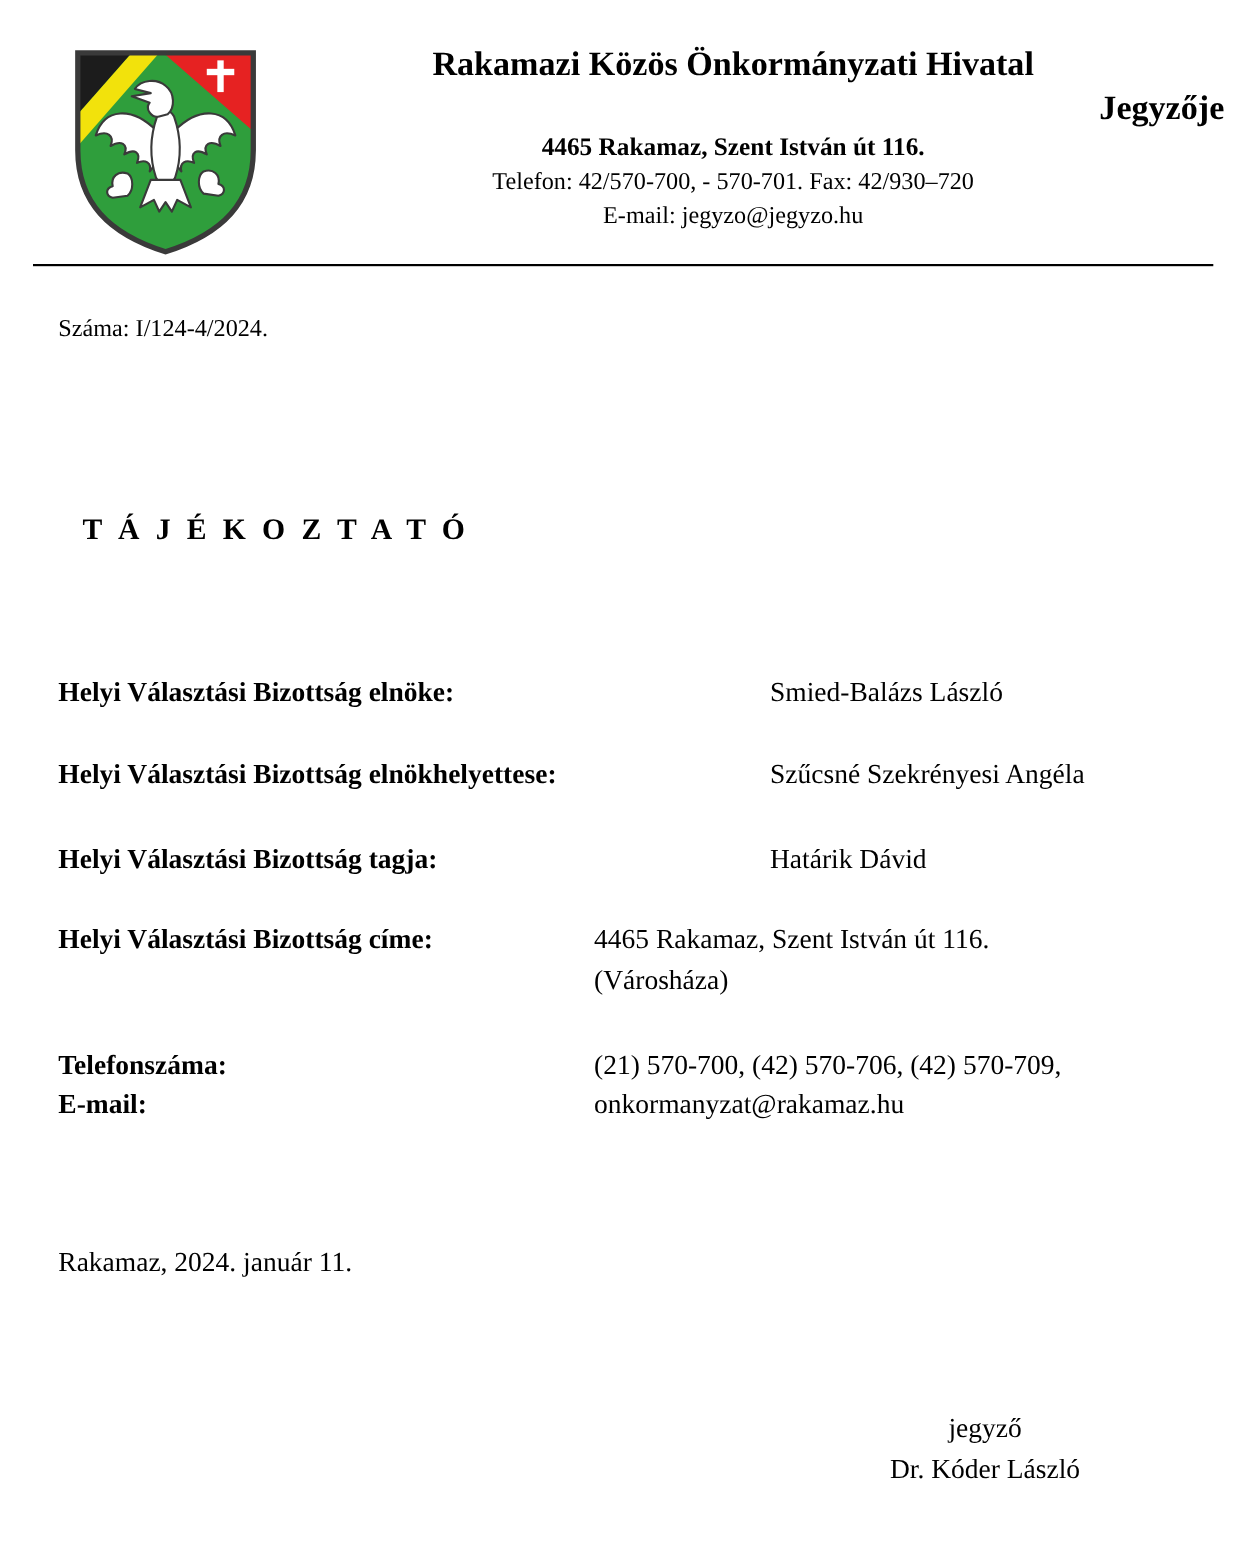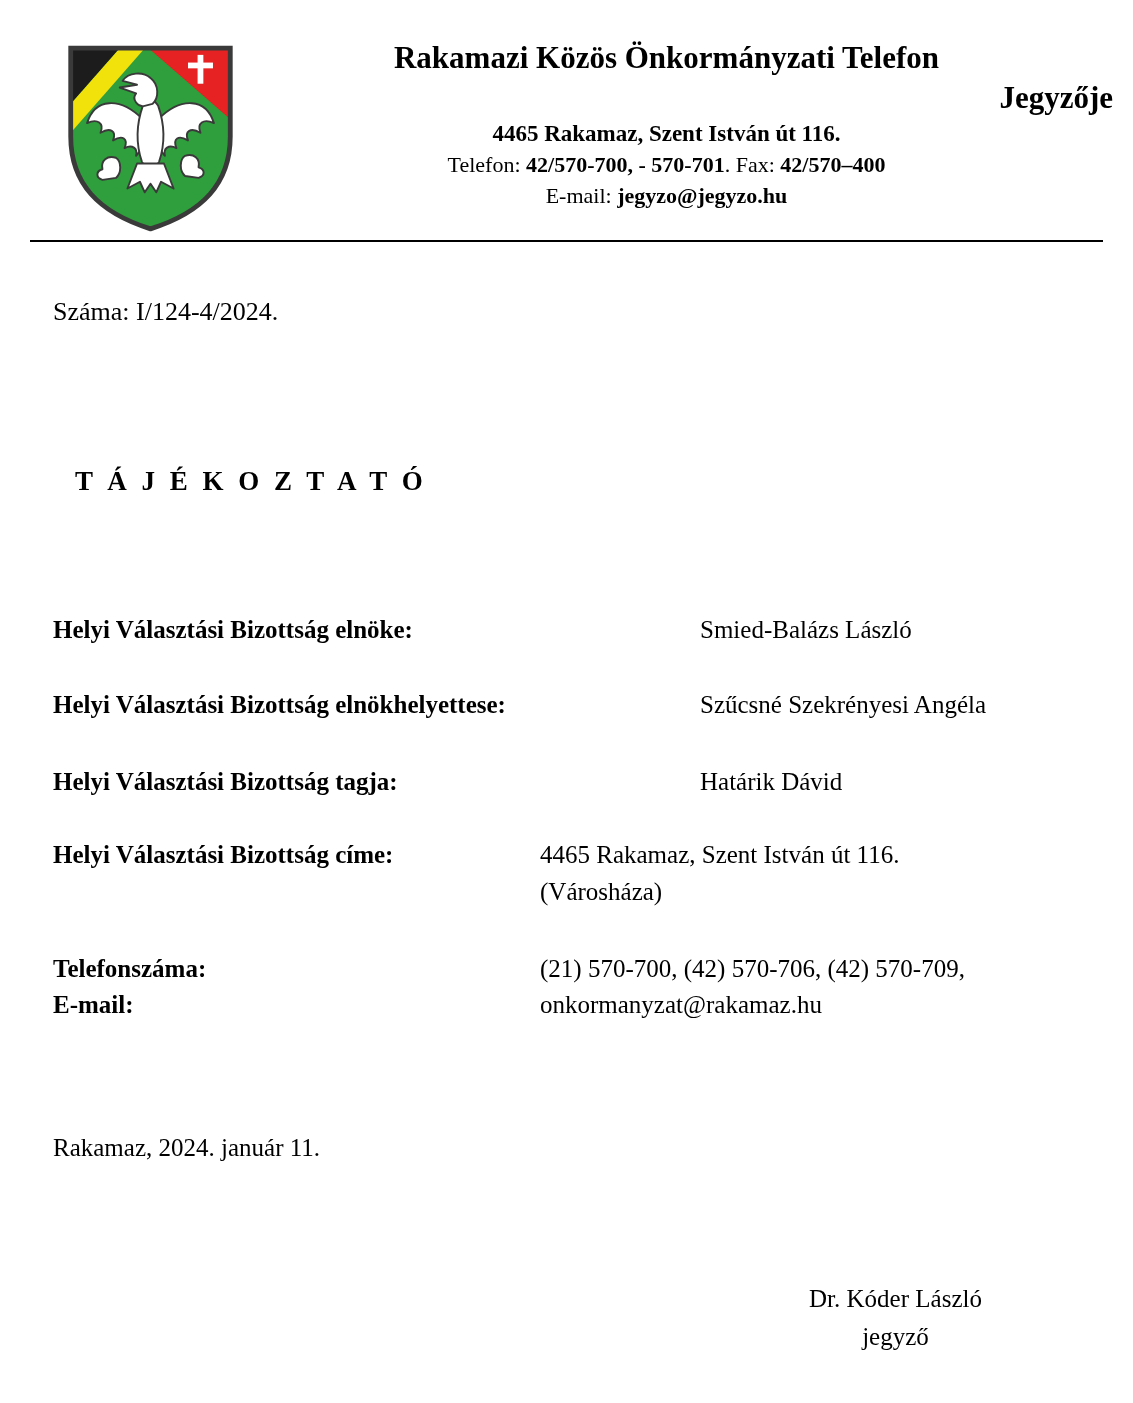--- a/index.html
+++ b/index.html
@@ -14,27 +14,27 @@
   
   .coat { position:absolute; left:64px; top:40px; width:173px; height:197px; }
   .header-text {
     position:absolute; left:220px; top:38px; width:893px;
     text-align:center; line-height:1;
   }
   .h1 { font-size:31px; font-weight:bold; line-height:40px; }
   .h2 { font-size:31px; font-weight:bold; line-height:40px;text-align:right; }
   .h3 { font-size:23px; font-weight:bold; line-height:31px; }
   .h4 { font-size:22px; font-weight:normal; line-height:31px; }
-  .h4 b { font-weight:bold; }
+  .h4 b { font-weight:normal; }
   .rule {
     position:absolute; left:30px; top:240px; width:1073px; height:0;
     border-top:2px solid #000000;
   }
   
-  .ref { position:absolute; left:53px; top:285px; font-size:26px;margin-top:12px; }
+  .ref { position:absolute; left:53px; top:285px; font-size:22px; }
   .doc-title {
     position:absolute; left:75px; top:466px; width:1058px;
     font-size:27px; font-weight:bold; letter-spacing:4px;
   }
   .row-label { position:absolute; left:53px; font-size:25px; font-weight:bold; white-space:nowrap; }
   .row-value { position:absolute; font-size:25px; white-space:nowrap; }
   .val-near { left:540px; }
   .val-far  { left:700px; }
   .r1 { top:616px; } .r2 { top:691px; } .r3 { top:768px; }
   .r4 { top:841px;text-align:center; } .r4b { top:878px; }
@@ -72,24 +72,24 @@
         <path d="M92,64 C99,58 99,44 90,37 C82,30 67,31 61,40 L76,44 L58,47 L75,53 C70,59 77,68 84,66 Z"></path>
         <path d="M76,126 L66,152 L79,145 L84,156 L90,147 L96,156 L101,145 L114,152 L104,126 Z"></path>
         <path d="M54,120 C45,117 38,123 40,132 C33,134 33,141 40,143 L54,141 C60,136 60,124 54,120 Z"></path>
         <path d="M126,118 C135,115 142,121 140,130 C147,132 147,139 140,141 L126,139 C120,134 120,122 126,118 Z"></path>
       </g>
     </g>
     <path d="M7,6 H173 V98 C173,147 144,177 90,194 C36,177 7,147 7,98 Z" fill="none" stroke="#3a3a3a" stroke-width="5"></path>
   </svg>
 
   <div class="header-text">
-    <div class="h1">Rakamazi Közös Önkormányzati Telefon</div>
+    <div class="h1">Rakamazi Közös Önkormányzati Hivatal</div>
     <div class="h2">Jegyzője</div>
     <div class="h3">4465 Rakamaz, Szent István út 116.</div>
-    <div class="h4"><span>Telefon: </span><b>42/570-700, - 570-701</b><span>. Fax: </span><b>42/570–400</b></div>
+    <div class="h4"><span>Telefon: </span><b>42/570-700, - 570-701</b><span>. Fax: </span><b>42/930–720</b></div>
     <div class="h4"><span>E-mail: </span><b>jegyzo@jegyzo.hu</b></div>
   </div>
 
   <div class="rule"></div>
 
   <div class="ref">Száma: I/124-4/2024.</div>
 
   <div class="doc-title">T Á J É K O Z T A T Ó</div>
 
   <div class="row-label r1">Helyi Választási Bizottság elnöke:</div>
@@ -107,17 +107,17 @@
 
   <div class="row-label r5">Telefonszáma:</div>
   <div class="row-value val-near r5">(21) 570-700, (42) 570-706, (42) 570-709,</div>
 
   <div class="row-label r6">E-mail:</div>
   <div class="row-value val-near r6">onkormanyzat@rakamaz.hu</div>
 
   <div class="date-line">Rakamaz, 2024. január 11.</div>
 
   <div class="signature">
+    <div>jegyző</div>
     <div>Dr. Kóder László</div>
-    <div>jegyző</div>
   </div>
 
 </div>
 
 </body></html>

